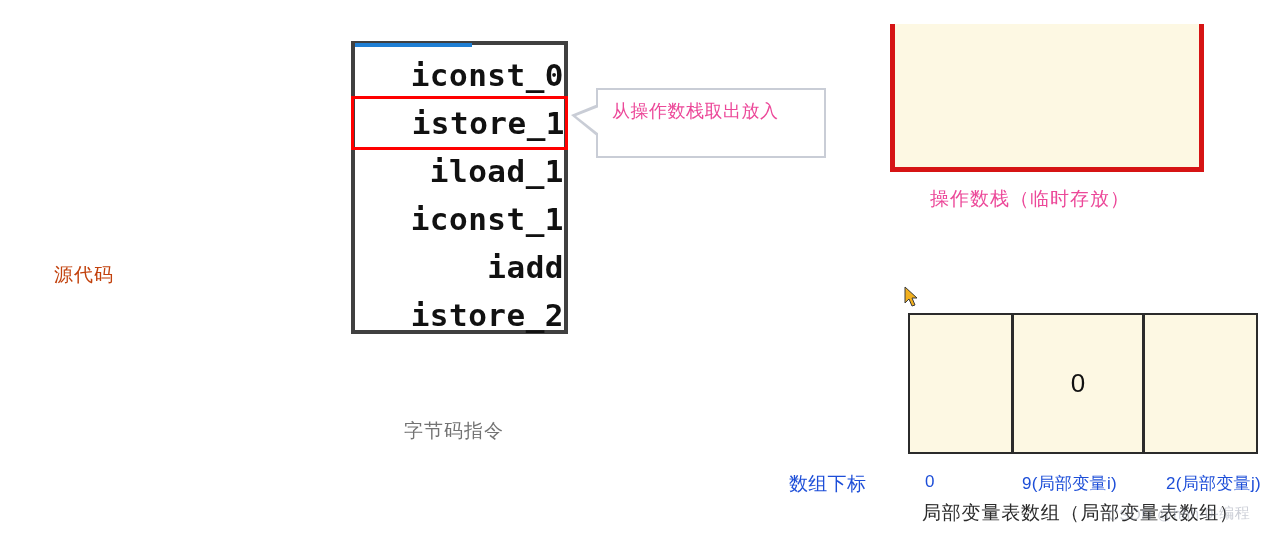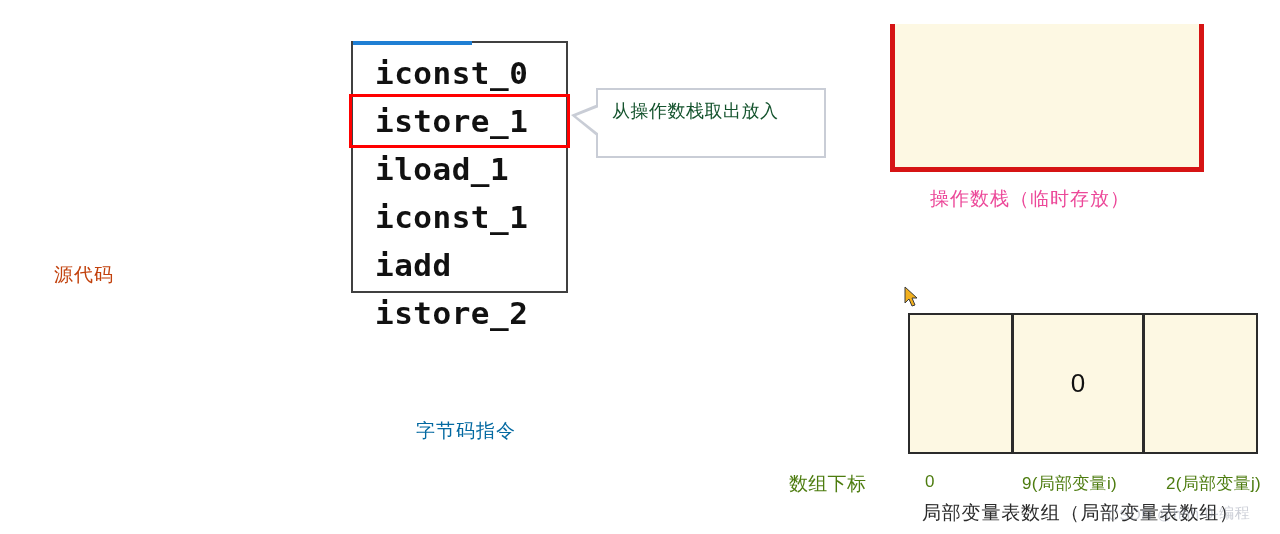--- a/index.html
+++ b/index.html
@@ -56,24 +56,25 @@
     letter-spacing: 1px;
     color: #c2410c;
   }
 
   
   #bytecode-box {
     position: absolute;
     left: 351px;
     top: 41px;
     width: 217px;
-    height: 252px;
+    height: 293px;
     background: #ffffff;
-    border: 2px solid #404040;
-    box-sizing: border-box;
+    border: 4px solid #404040;
+    box-sizing: border-box;
+    text-align: right;
   }
   #bytecode-box-top-accent {
     position: absolute;
     left: 0;
     top: -2px;
     width: 56%;
     height: 4px;
     background: #1f7fd4;
   }
   #bytecode-list {
@@ -103,41 +104,40 @@
     margin-right: -1px;
     padding-left: 23px;
   }
 
   #bytecode-caption {
     position: absolute;
     left: 404px;
     top: 418px;
     font-size: 19px;
     letter-spacing: 1px;
-    color: #0369a1;
-    margin-left: 12px;
+    color: #737373;
   }
 
   
   #instruction-callout {
     position: absolute;
     left: 596px;
     top: 88px;
     width: 230px;
     height: 70px;
     background: #ffffff;
     border: 2px solid #c9cdd6;
     box-sizing: border-box;
     padding: 8px 0 0 14px;
   }
   .callout-line {
     font-size: 18px;
     line-height: 26px;
     letter-spacing: 0.5px;
-    color: #14532d;
+    color: #ec4899;
     white-space: nowrap;
   }
   #callout-tail {
     position: absolute;
     left: -27px;
     top: 14px;
     width: 0;
     height: 0;
     border-top: 11px solid transparent;
     border-bottom: 22px solid transparent;
@@ -202,21 +202,21 @@
   #array-cell-0 { width: 104px; border-right: 3px solid #2b2b2b; }
   #array-cell-1 { width: 131px; border-right: 3px solid #2b2b2b; }
   #array-cell-2 { width: 108px; }
 
   
   .index-label {
     position: absolute;
     top: 472px;
     font-size: 17px;
     letter-spacing: 0.3px;
-    color: #4d7c0f;
+    color: #1d4ed8;
     white-space: nowrap;
   }
   #index-label-title { left: 789px; font-size: 19px; top: 471px; }
   #index-label-0 { left: 925px; }
   #index-label-1 { left: 1022px; }
   #index-label-2 { left: 1166px; }
 
   #local-var-caption {
     position: absolute;
     left: 922px;

